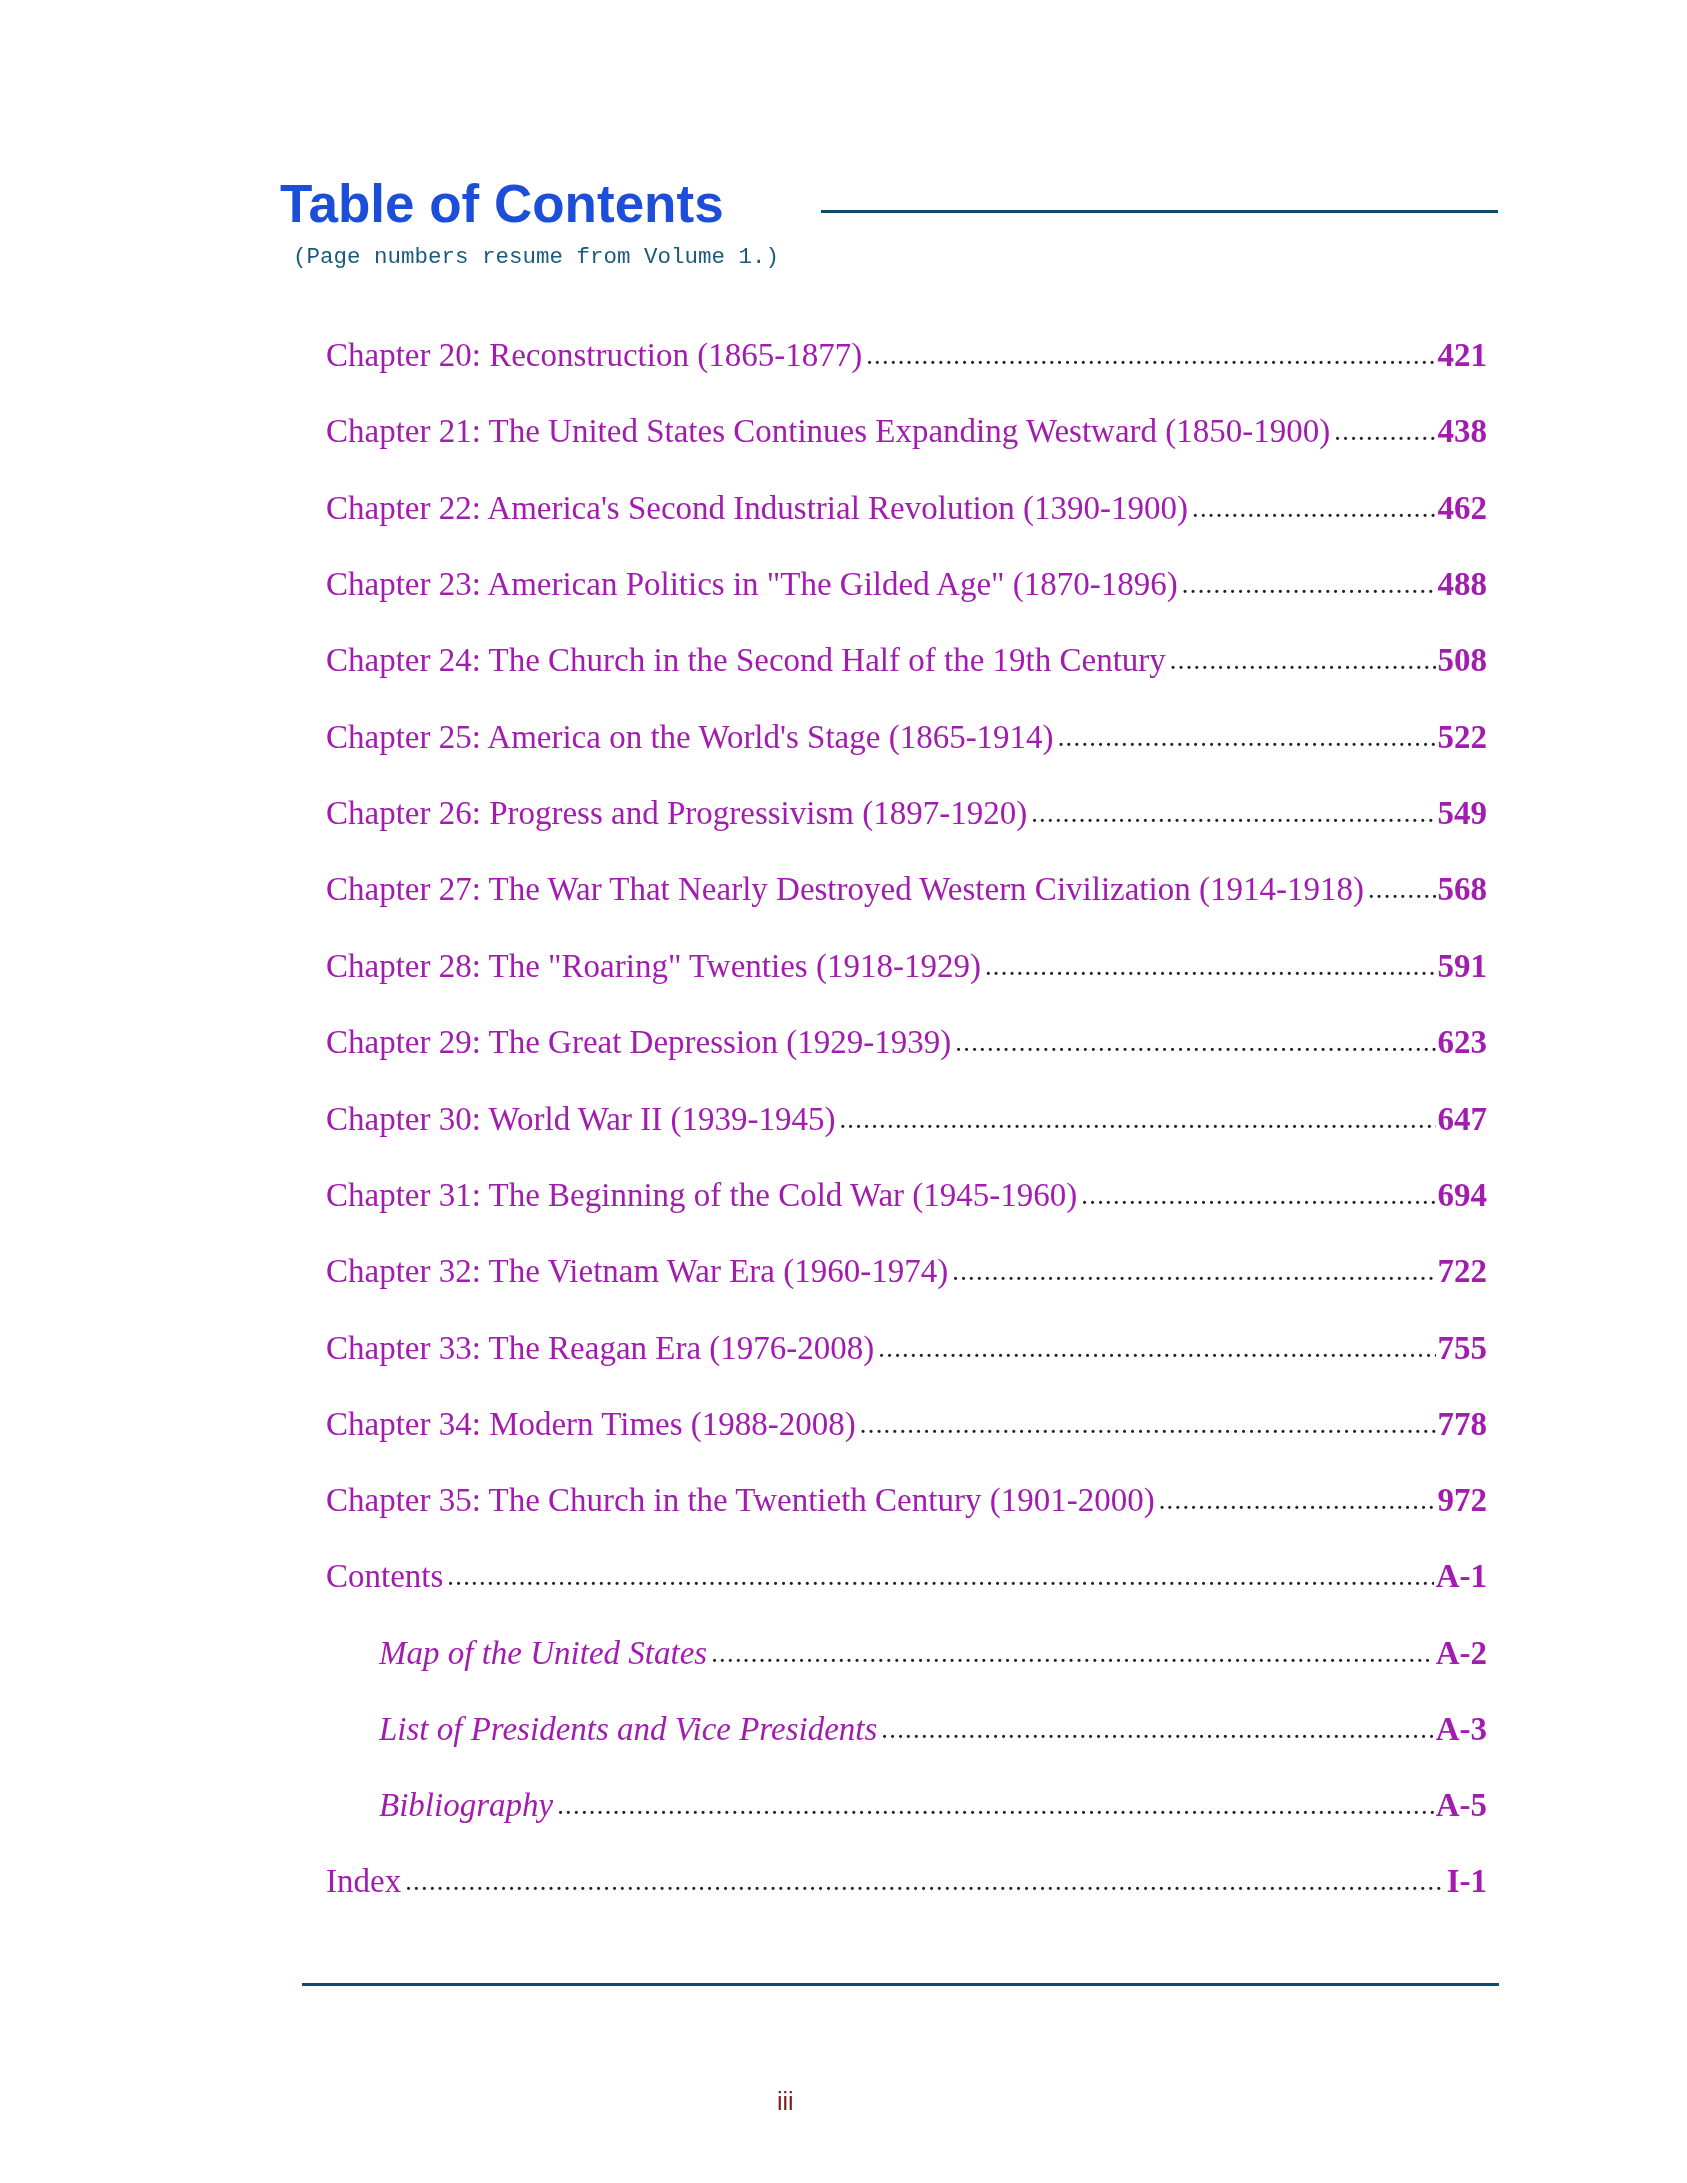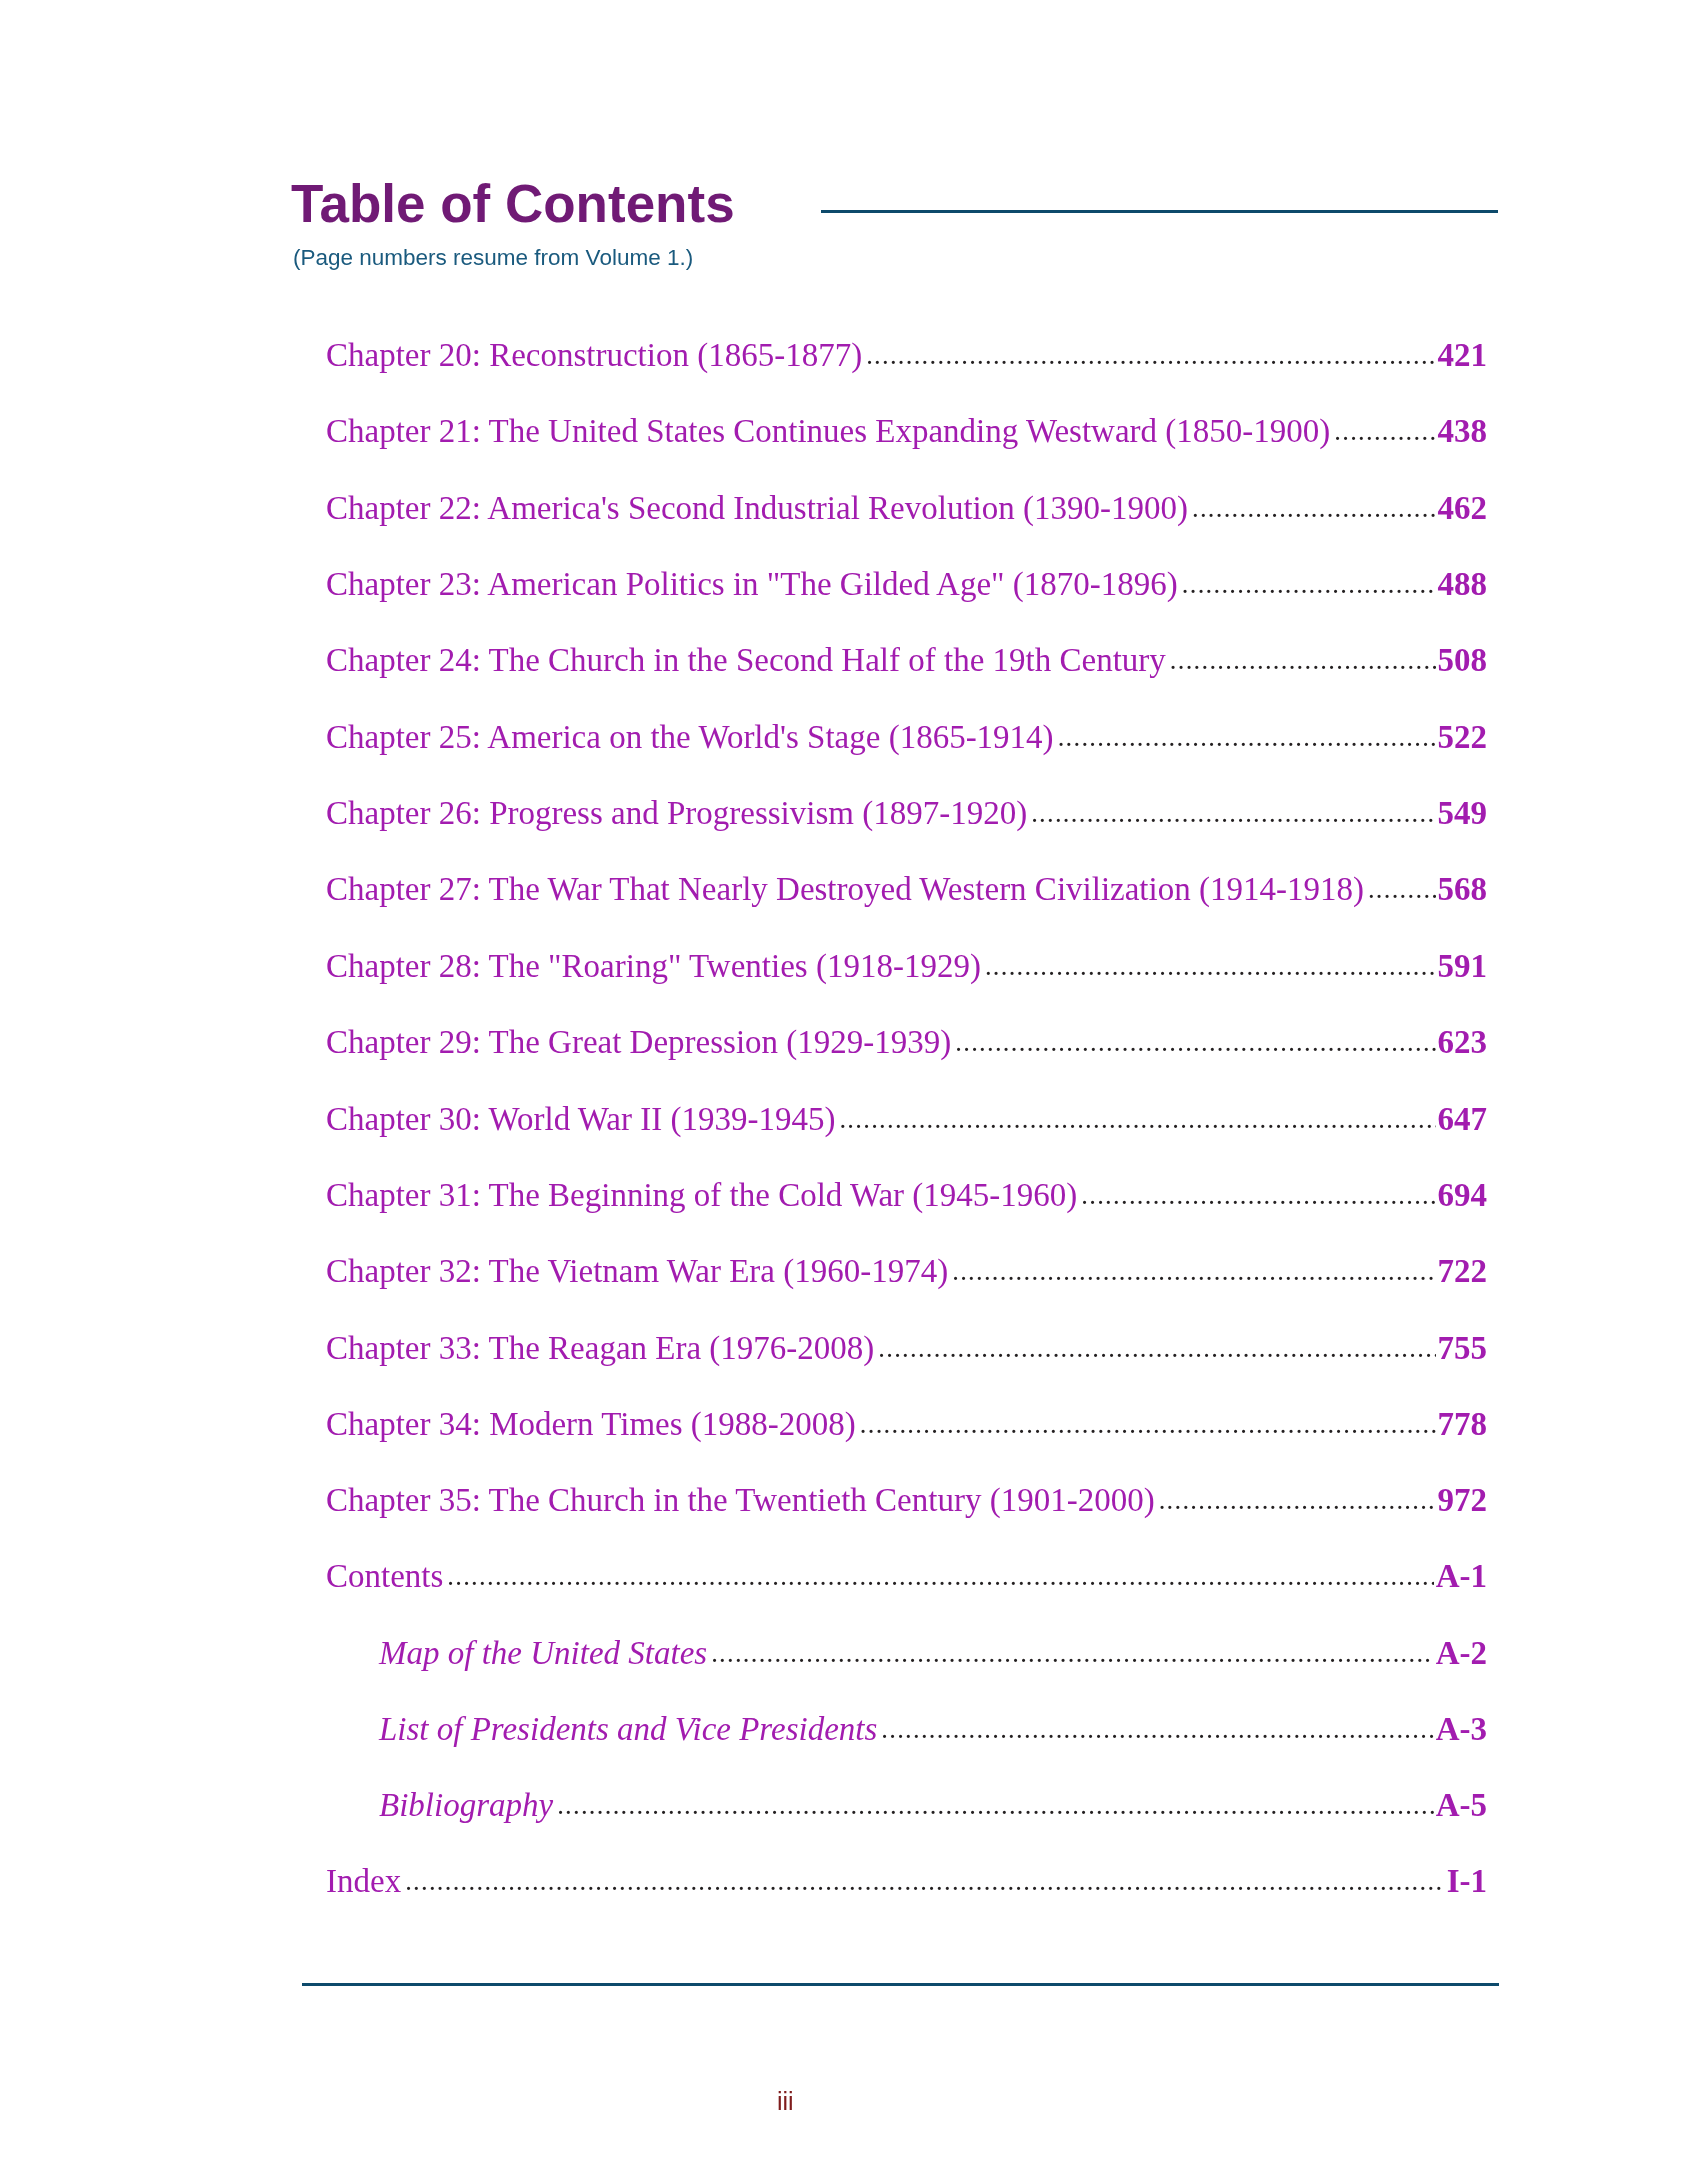--- a/index.html
+++ b/index.html
@@ -10,43 +10,43 @@
   body {
     width: 1687px;
     height: 2183px;
     position: relative;
     overflow: hidden;
     font-family: "Liberation Serif", "DejaVu Serif", serif;
     color: #231f20;
   }
   .title {
     position: absolute;
-    left: 291px;
+    left: 280px;
     top: 171px;
     font-family: "Liberation Sans", "DejaVu Sans", sans-serif;
     font-weight: bold;
     font-size: 53px;
     line-height: 66px;
-    color: #701a75;
+    color: #1d4ed8;
     letter-spacing: 0px;
     white-space: nowrap;
   }
   .title-rule {
     position: absolute;
     left: 821px;
     top: 210px;
     width: 677px;
     height: 3.3px;
     background: #0d4a6b;
   }
   .subtitle {
     position: absolute;
     left: 293px;
     top: 243px;
-    font-family: Liberation Sans, sans-serif;
+    font-family: Liberation Mono, monospace;
     font-size: 22.5px;
     line-height: 29px;
     color: #1a5a7e;
     white-space: nowrap;
   }
   .toc {
     position: absolute;
     left: 0;
     top: 0;
     width: 1687px;

